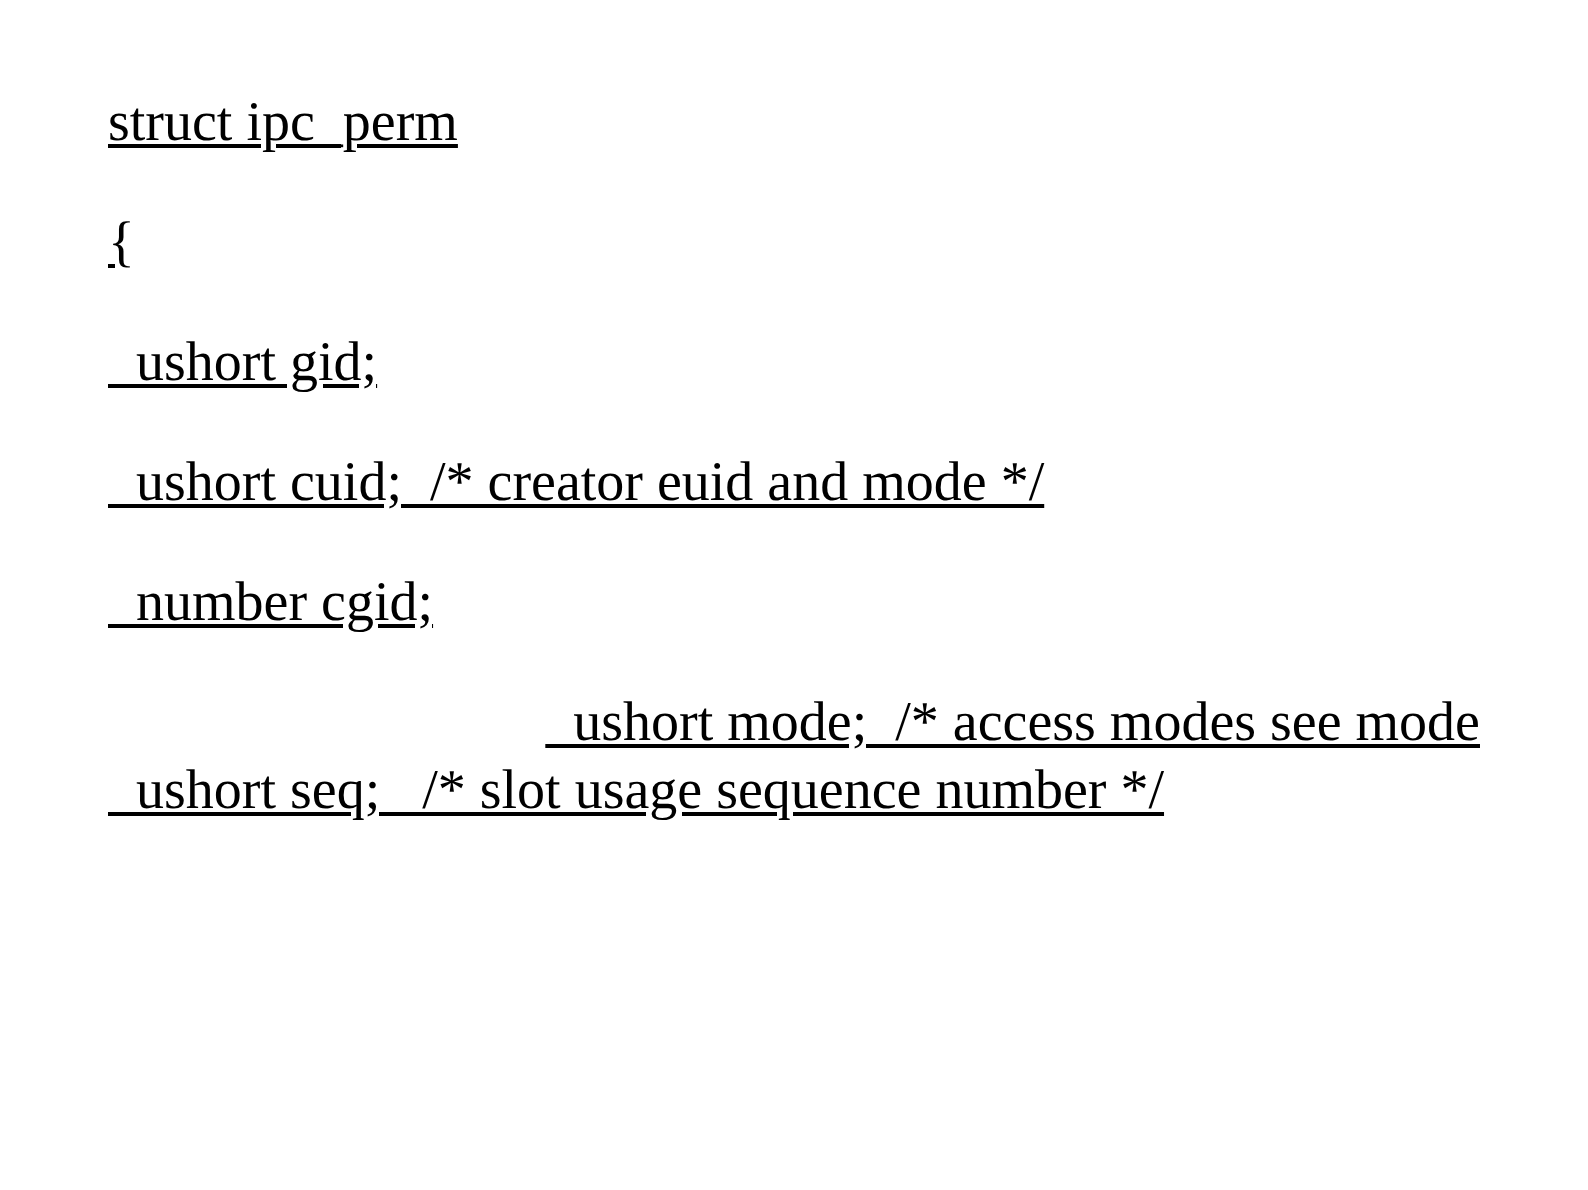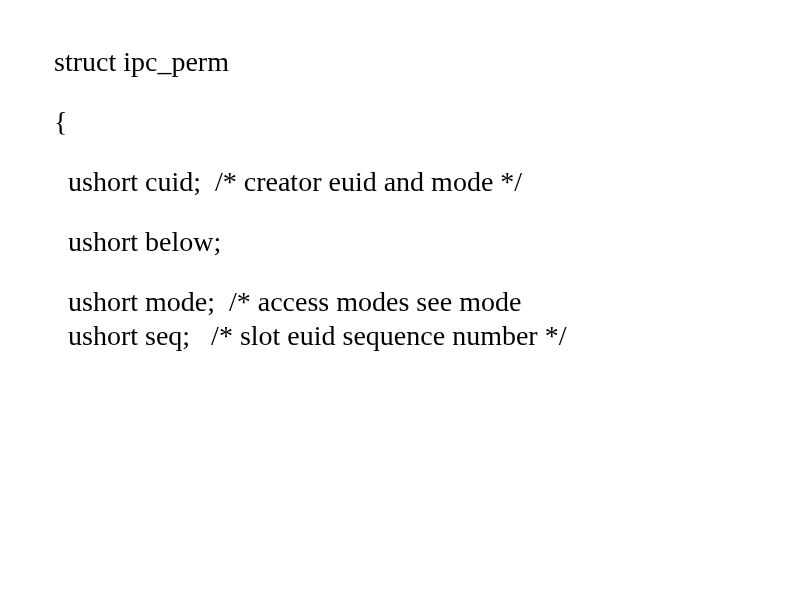--- a/index.html
+++ b/index.html
@@ -14,28 +14,31 @@
   .page {
     box-sizing: border-box;
     padding: 48px 54px 0 54px;
     font-size: 28px;
     color: #000;
     line-height: 1.0;
   }
   .line {
     margin-bottom: 32px;
     white-space: pre;
+    text-decoration: underline;
   }
   .line.tight {
     margin-bottom: 6px;
+    text-align: right;
   }
 </style>
 </head>
 <body>
 
 <div class="page">
   <div class="line">struct ipc_perm</div>
   <div class="line">{</div>
+  <div class="line">  ushort gid;</div>
   <div class="line">  ushort cuid;  /* creator euid and mode */</div>
-  <div class="line">  ushort below;</div>
+  <div class="line">  number cgid;</div>
   <div class="line tight">  ushort mode;  /* access modes see mode</div>
-  <div class="line">  ushort seq;   /* slot euid sequence number */</div>
+  <div class="line">  ushort seq;   /* slot usage sequence number */</div>
 </div>
 
 </body></html>

